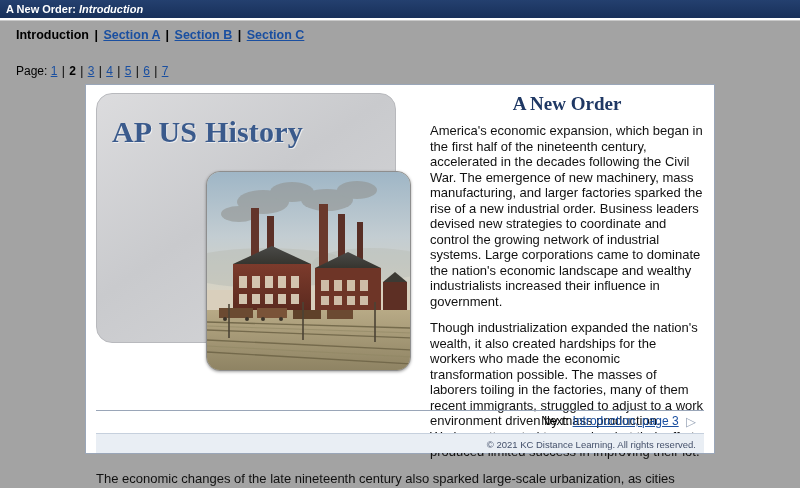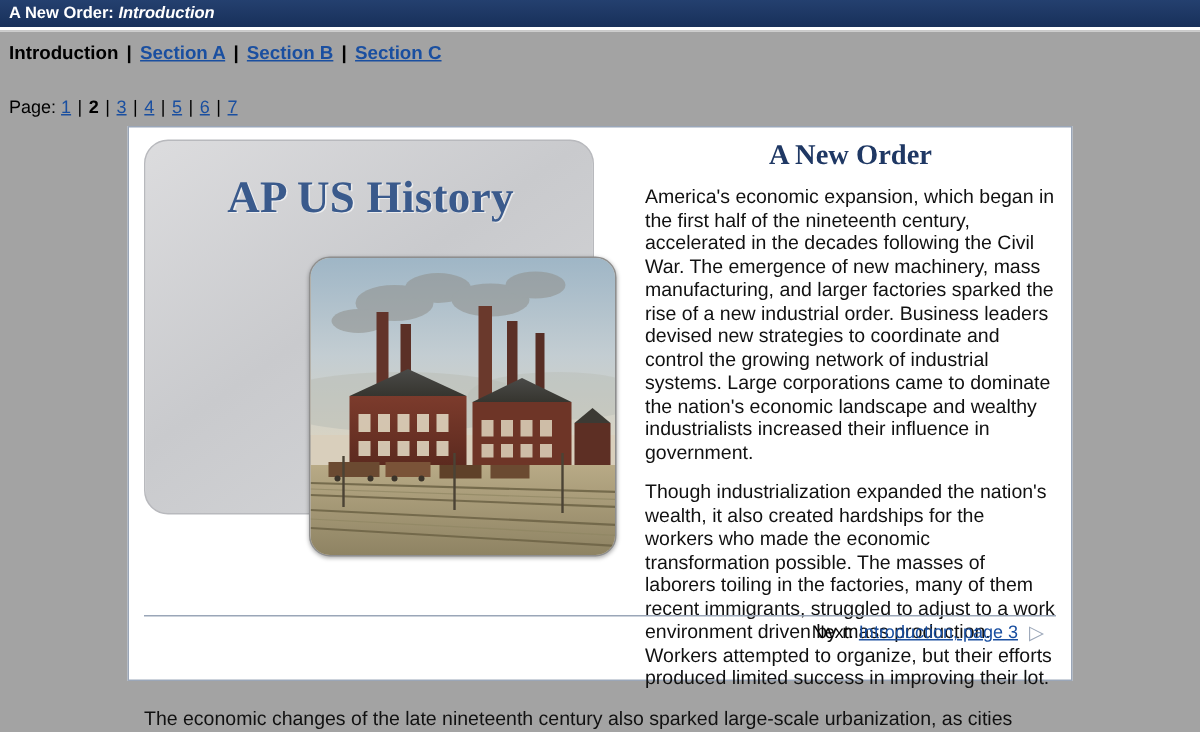--- a/index.html
+++ b/index.html
@@ -33,21 +33,21 @@
 
   
   .titlebar-edge {
     height: 3px;
     background: #ffffff;
     border-bottom: 1px solid #c9c9c9;
   }
 
   
   .navwrap {
-    padding: 6px 6px 0 6px;
+    padding: 6px 6px 0 16px;
   }
   .navrow {
     font-size: 12.5px;
     color: #000000;
     font-weight: bold;
     line-height: 16px;
     white-space: nowrap;
   }
   .navrow .sep { font-weight: bold; color: #000; padding: 0 2px; }
   .navrow a {
@@ -119,21 +119,20 @@
     position: absolute;
     left: 16px;
     top: 22px;
     width: 270px;
     font-size: 30px;
     font-weight: bold;
     color: #3a5a8c;
     font-family: "Liberation Serif", serif;
     letter-spacing: 0.2px;
     text-shadow: 1px 1px 0 rgba(255,255,255,0.6);
-    text-align: center;
   }
 
   
   .photo {
     position: absolute;
     left: 110px;
     top: 78px;
     width: 205px;
     height: 200px;
     border-radius: 14px;
@@ -364,17 +363,20 @@
       </div>
 
       <p class="para" style="clear:none;">The economic changes of the late nineteenth century also sparked large-scale urbanization, as cities became the vital nodes of the emerging industrial order. Immigration and an internal migration from rural to urban areas caused America's cities to grow rapidly in the decades following the Civil War. But at the same time, settlers continued to move west. After a series of wars eliminated the military power of the Plains tribes, Americans completed the settlement of their national domain. By 1890, a discernable frontier line had disappeared.</p>
 
       <div class="next-bar">
         <span>Next:</span>
         <a href="#">Introduction, page 3</a>
         <span class="next-arrow">▷</span>
       </div>
 
+      <div class="copyright-bar">
+        <span>© 2021 KC Distance Learning. All rights reserved.</span>
+      </div>
 
     </div>
   </div>
 
 </div>
 
 </body></html>

